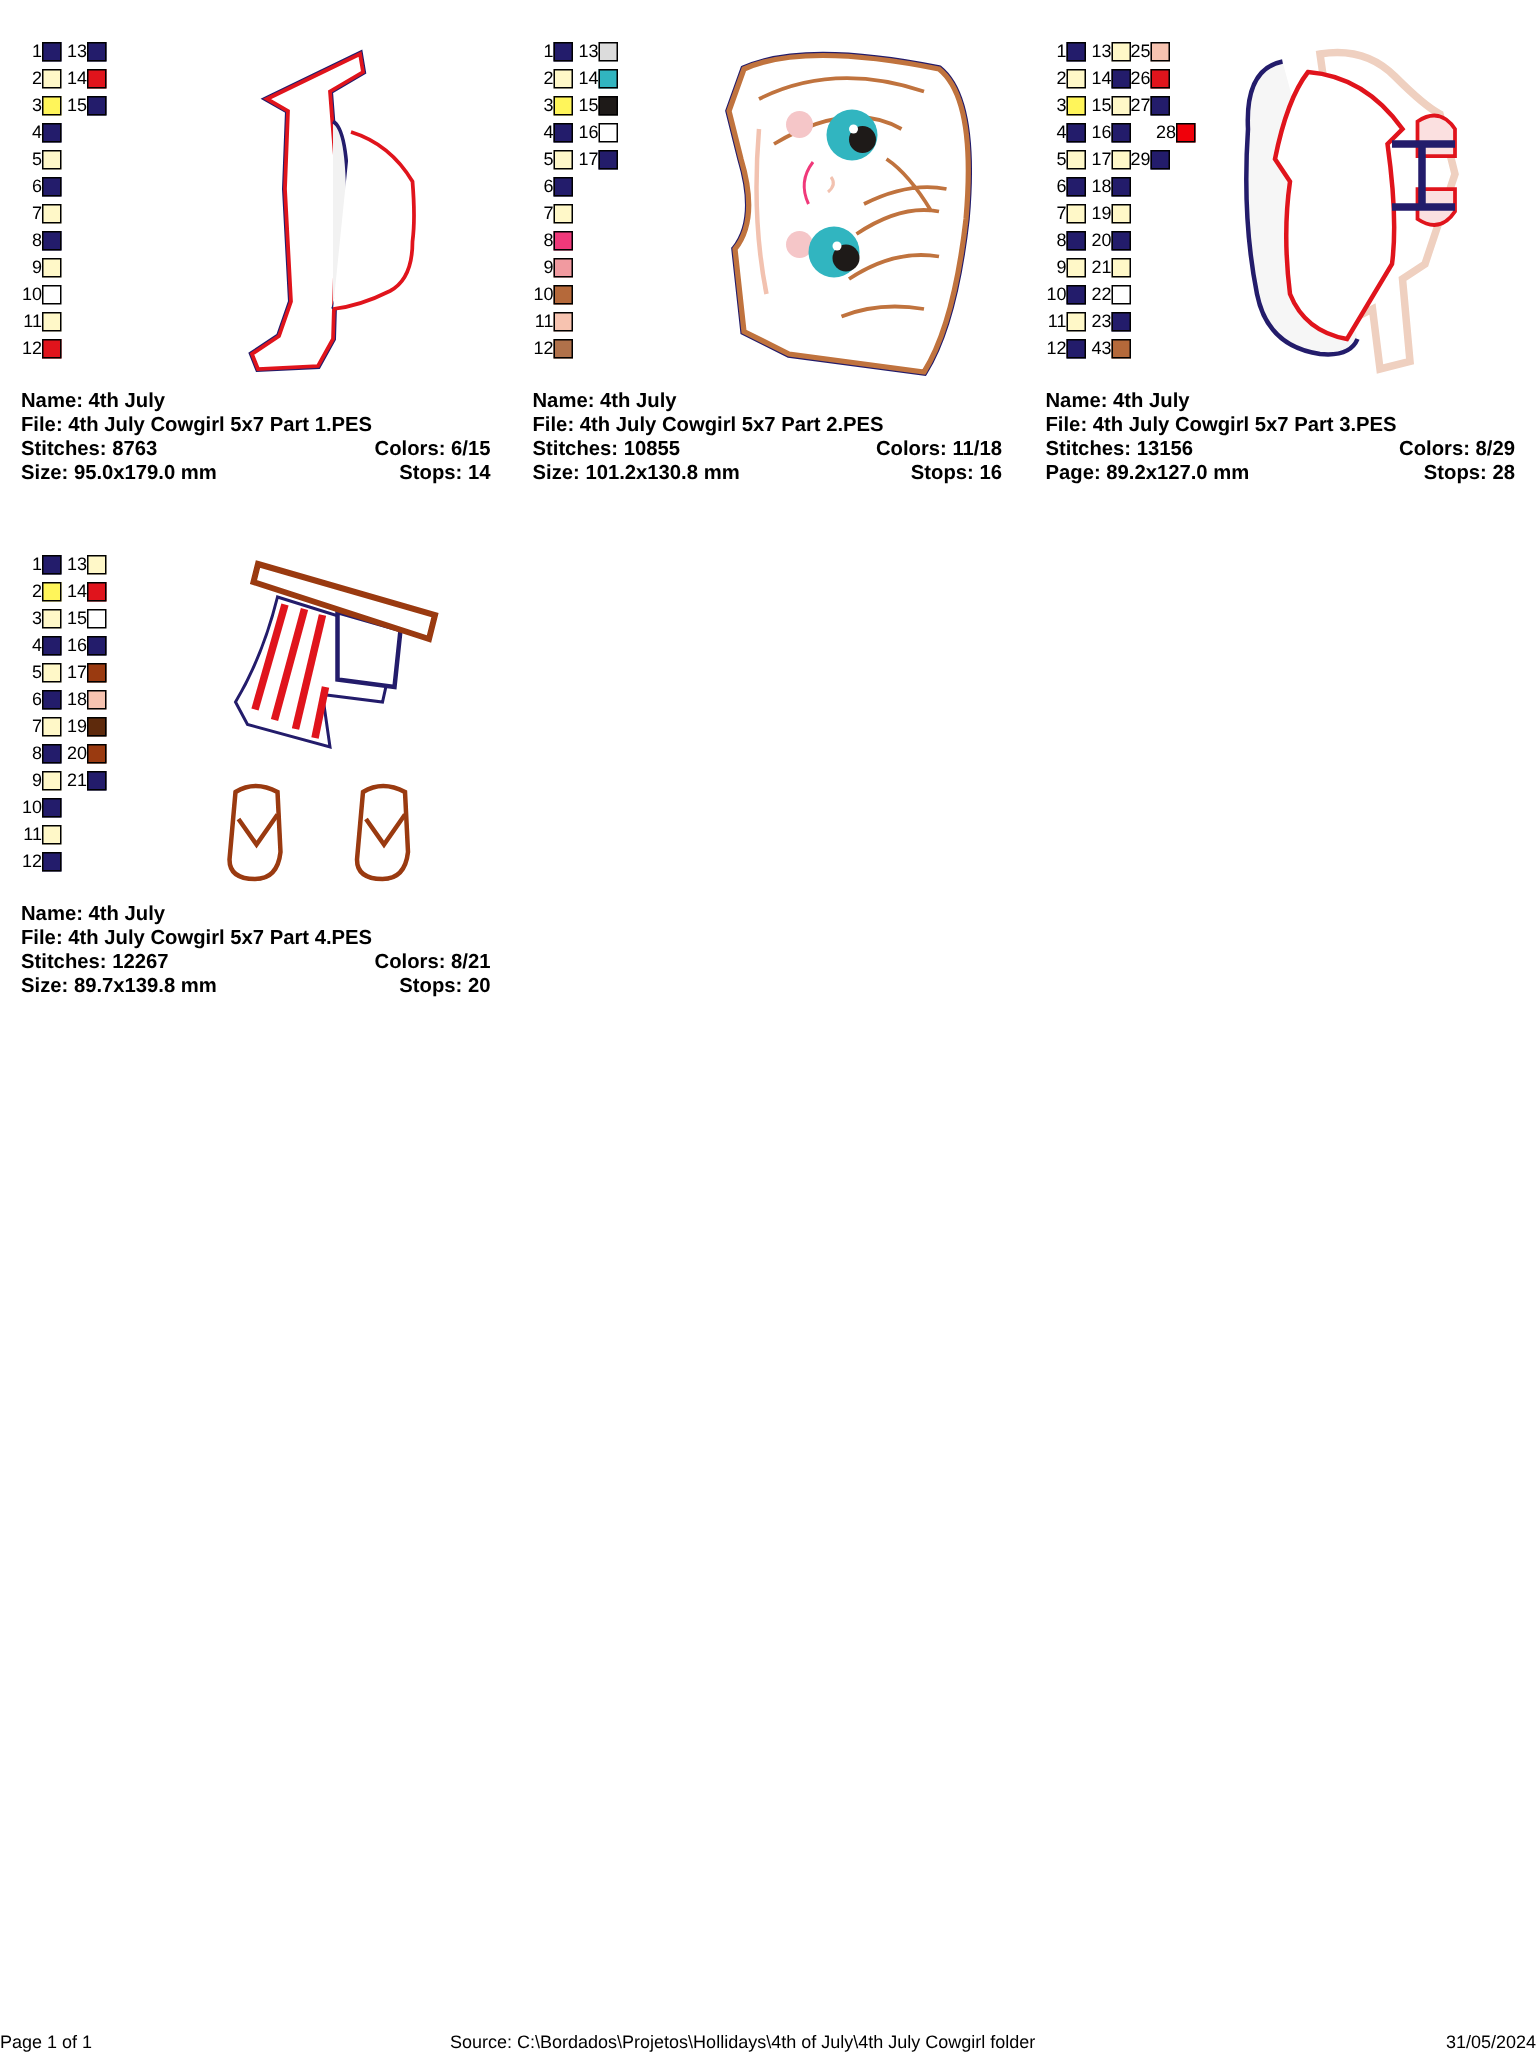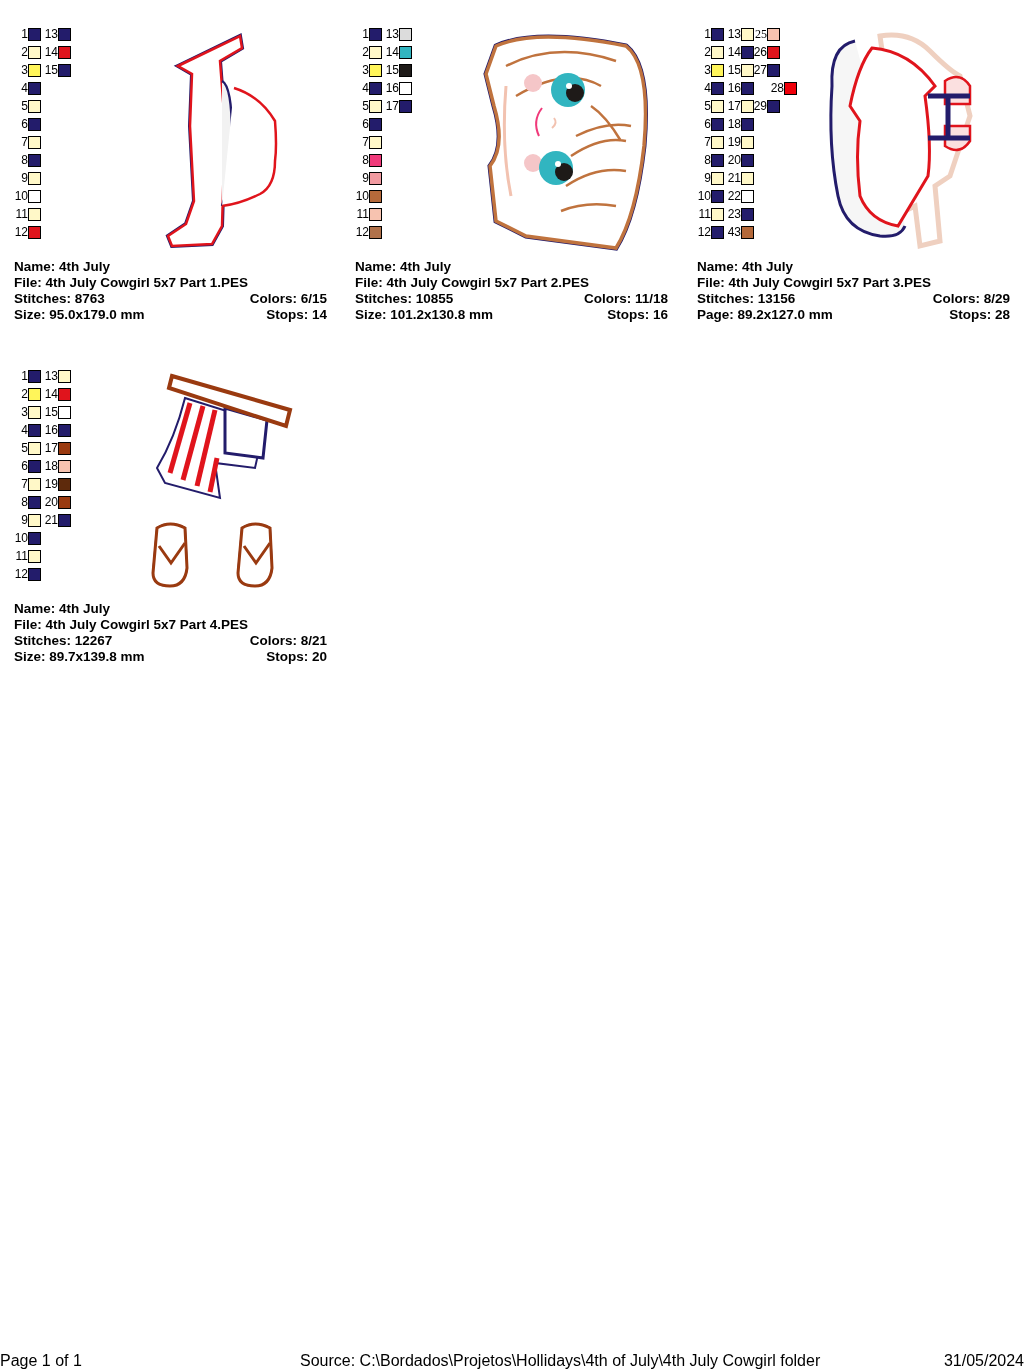--- a/index.html
+++ b/index.html
@@ -5,21 +5,21 @@
   html, body { margin: 0; padding: 0; background: #ffffff; }
   body { width: 1024px; height: 1370px; position: relative; overflow: hidden; font-family: "Liberation Sans", sans-serif; color: #000; }
   .design { position: absolute; width: 330px; height: 320px; }
   .legend { position: absolute; left: 0; top: 0; font-size: 12px; }
   .lrow { position: absolute; height: 14px; display: flex; align-items: center; }
   .num { display: inline-block; text-align: right; font-size: 12px; line-height: 14px; }
   .sw { display: inline-block; width: 11px; height: 11px; border: 1px solid #000; box-sizing: content-box; }
   .art { position: absolute; }
   .info { position: absolute; left: 14px; font-weight: bold; font-size: 13.5px; line-height: 16px; width: 313px; }
   .info .line { display: flex; justify-content: space-between; white-space: nowrap; height: 16px; }
-  .footer { position: absolute; top: 1354px; font-size: 16px; line-height: 14px; white-space: nowrap; }
+  .footer { position: absolute; top: 1354px; font-size: 12px; line-height: 14px; white-space: nowrap; }
 </style>
 </head>
 <body>
 
 <div class="design" style="left:0;top:26px;">
   <div class="legend" id="legend0">
       <div class="lrow" style="left: 8px; top: 1px;">
         <span class="num" style="width: 20px;">1</span>
         <span class="sw" style="background: rgb(35, 28, 107);"></span>
       </div>
@@ -300,21 +300,21 @@
         <span class="sw" style="background: rgb(255, 255, 255);"></span>
       </div>
       <div class="lrow" style="left: 34px; top: 181px;">
         <span class="num" style="width: 24px;">23</span>
         <span class="sw" style="background: rgb(35, 28, 107);"></span>
       </div>
       <div class="lrow" style="left: 34px; top: 199px;">
         <span class="num" style="width: 24px;">43</span>
         <span class="sw" style="background: rgb(181, 105, 58);"></span>
       </div>
-      <div class="lrow" style="left: 60px; top: 1px; font-family: Liberation Serif, serif;">
+      <div class="lrow" style="left: 60px; top: 1px;">
         <span class="num" style="width: 24px;">25</span>
         <span class="sw" style="background: rgb(247, 195, 176);"></span>
       </div>
       <div class="lrow" style="left: 60px; top: 19px; align-items: flex-end;">
         <span class="num" style="width: 24px;">26</span>
         <span class="sw" style="background: rgb(224, 20, 28);"></span>
       </div>
       <div class="lrow" style="left: 60px; top: 37px;">
         <span class="num" style="width: 24px;">27</span>
         <span class="sw" style="background: rgb(35, 28, 107);"></span>

